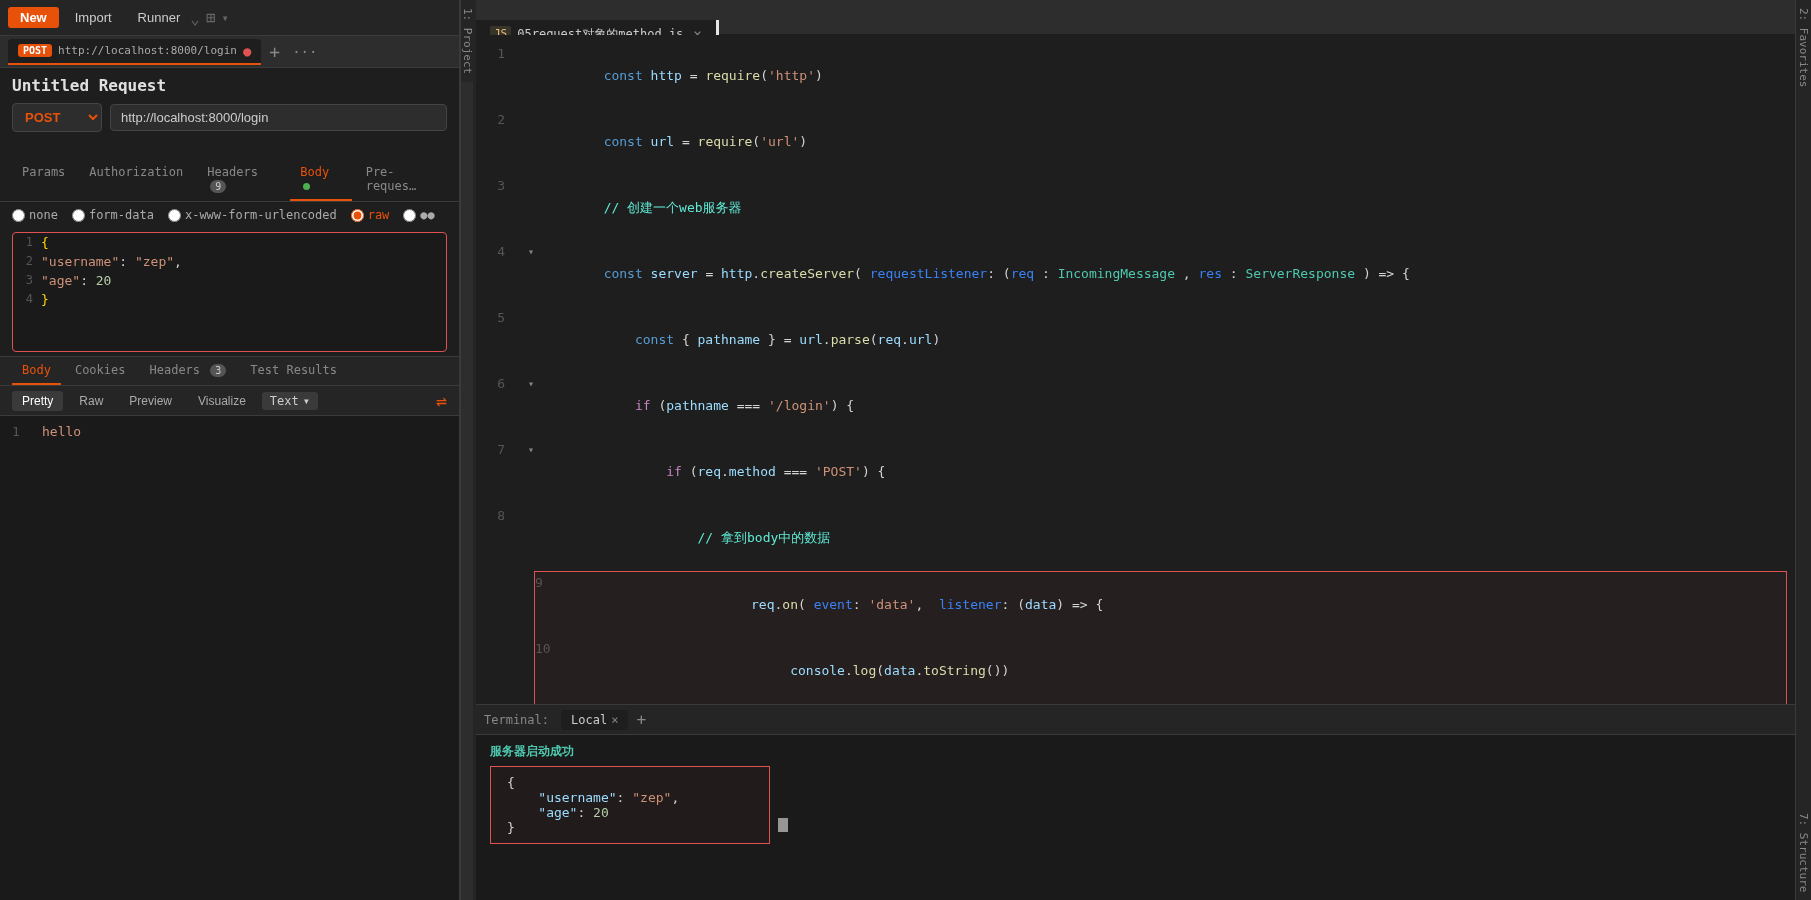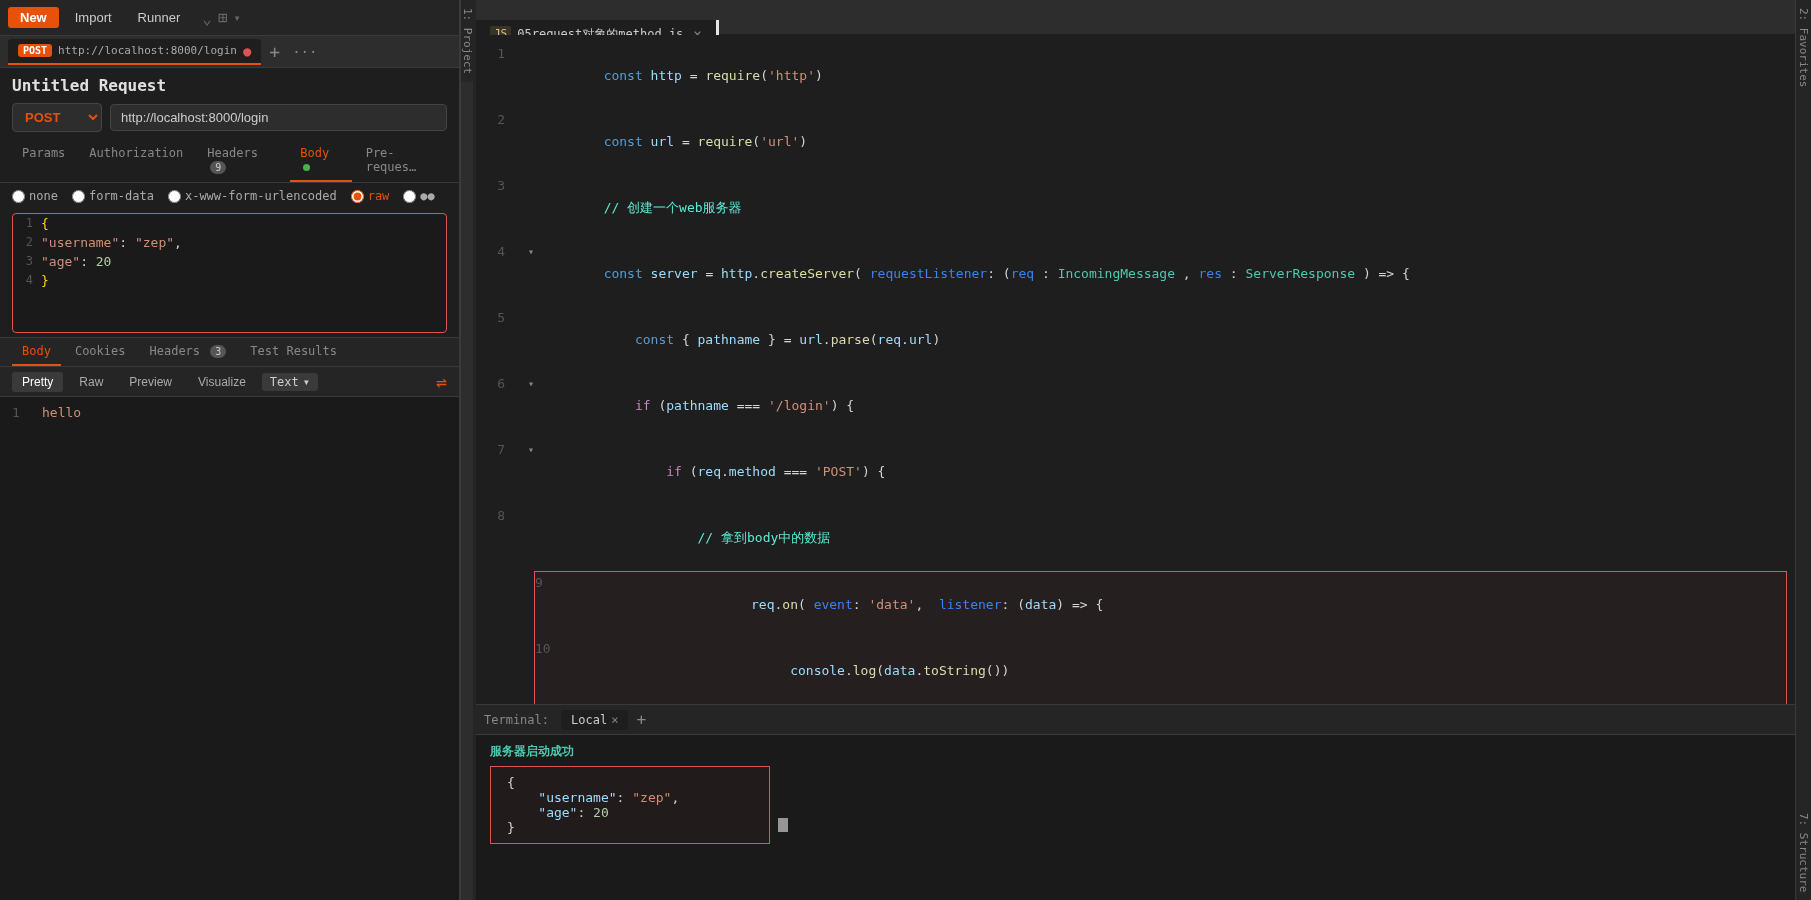--- a/index.html
+++ b/index.html
@@ -47,21 +47,21 @@
       background: transparent;
       color: #ccc;
       border: none;
       padding: 3px 10px;
       cursor: pointer;
       font-size: 13px;
     }
     .runner-btn {
       display: flex;
       align-items: flex-end;
-      gap: 12px;
+      gap: 0;
     }
     .divider-icon {
       color: #666;
       font-size: 16px;
       cursor: pointer;
     }
 
     
     .request-tabs {
       background: #2d2d2d;
@@ -139,20 +139,21 @@
       border-bottom: 1px solid #3a3a3a;
       padding: 0 12px;
       gap: 4px;
     }
     .nav-tab {
       padding: 6px 10px;
       font-size: 12px;
       color: #888;
       cursor: pointer;
       border-bottom: 2px solid transparent;
+      margin-top: 19px;
     }
     .nav-tab.active {
       color: #e8510a;
       border-bottom: 2px solid #e8510a;
     }
     .badge-count {
       background: #555;
       color: #ccc;
       font-size: 10px;
       padding: 1px 5px;

